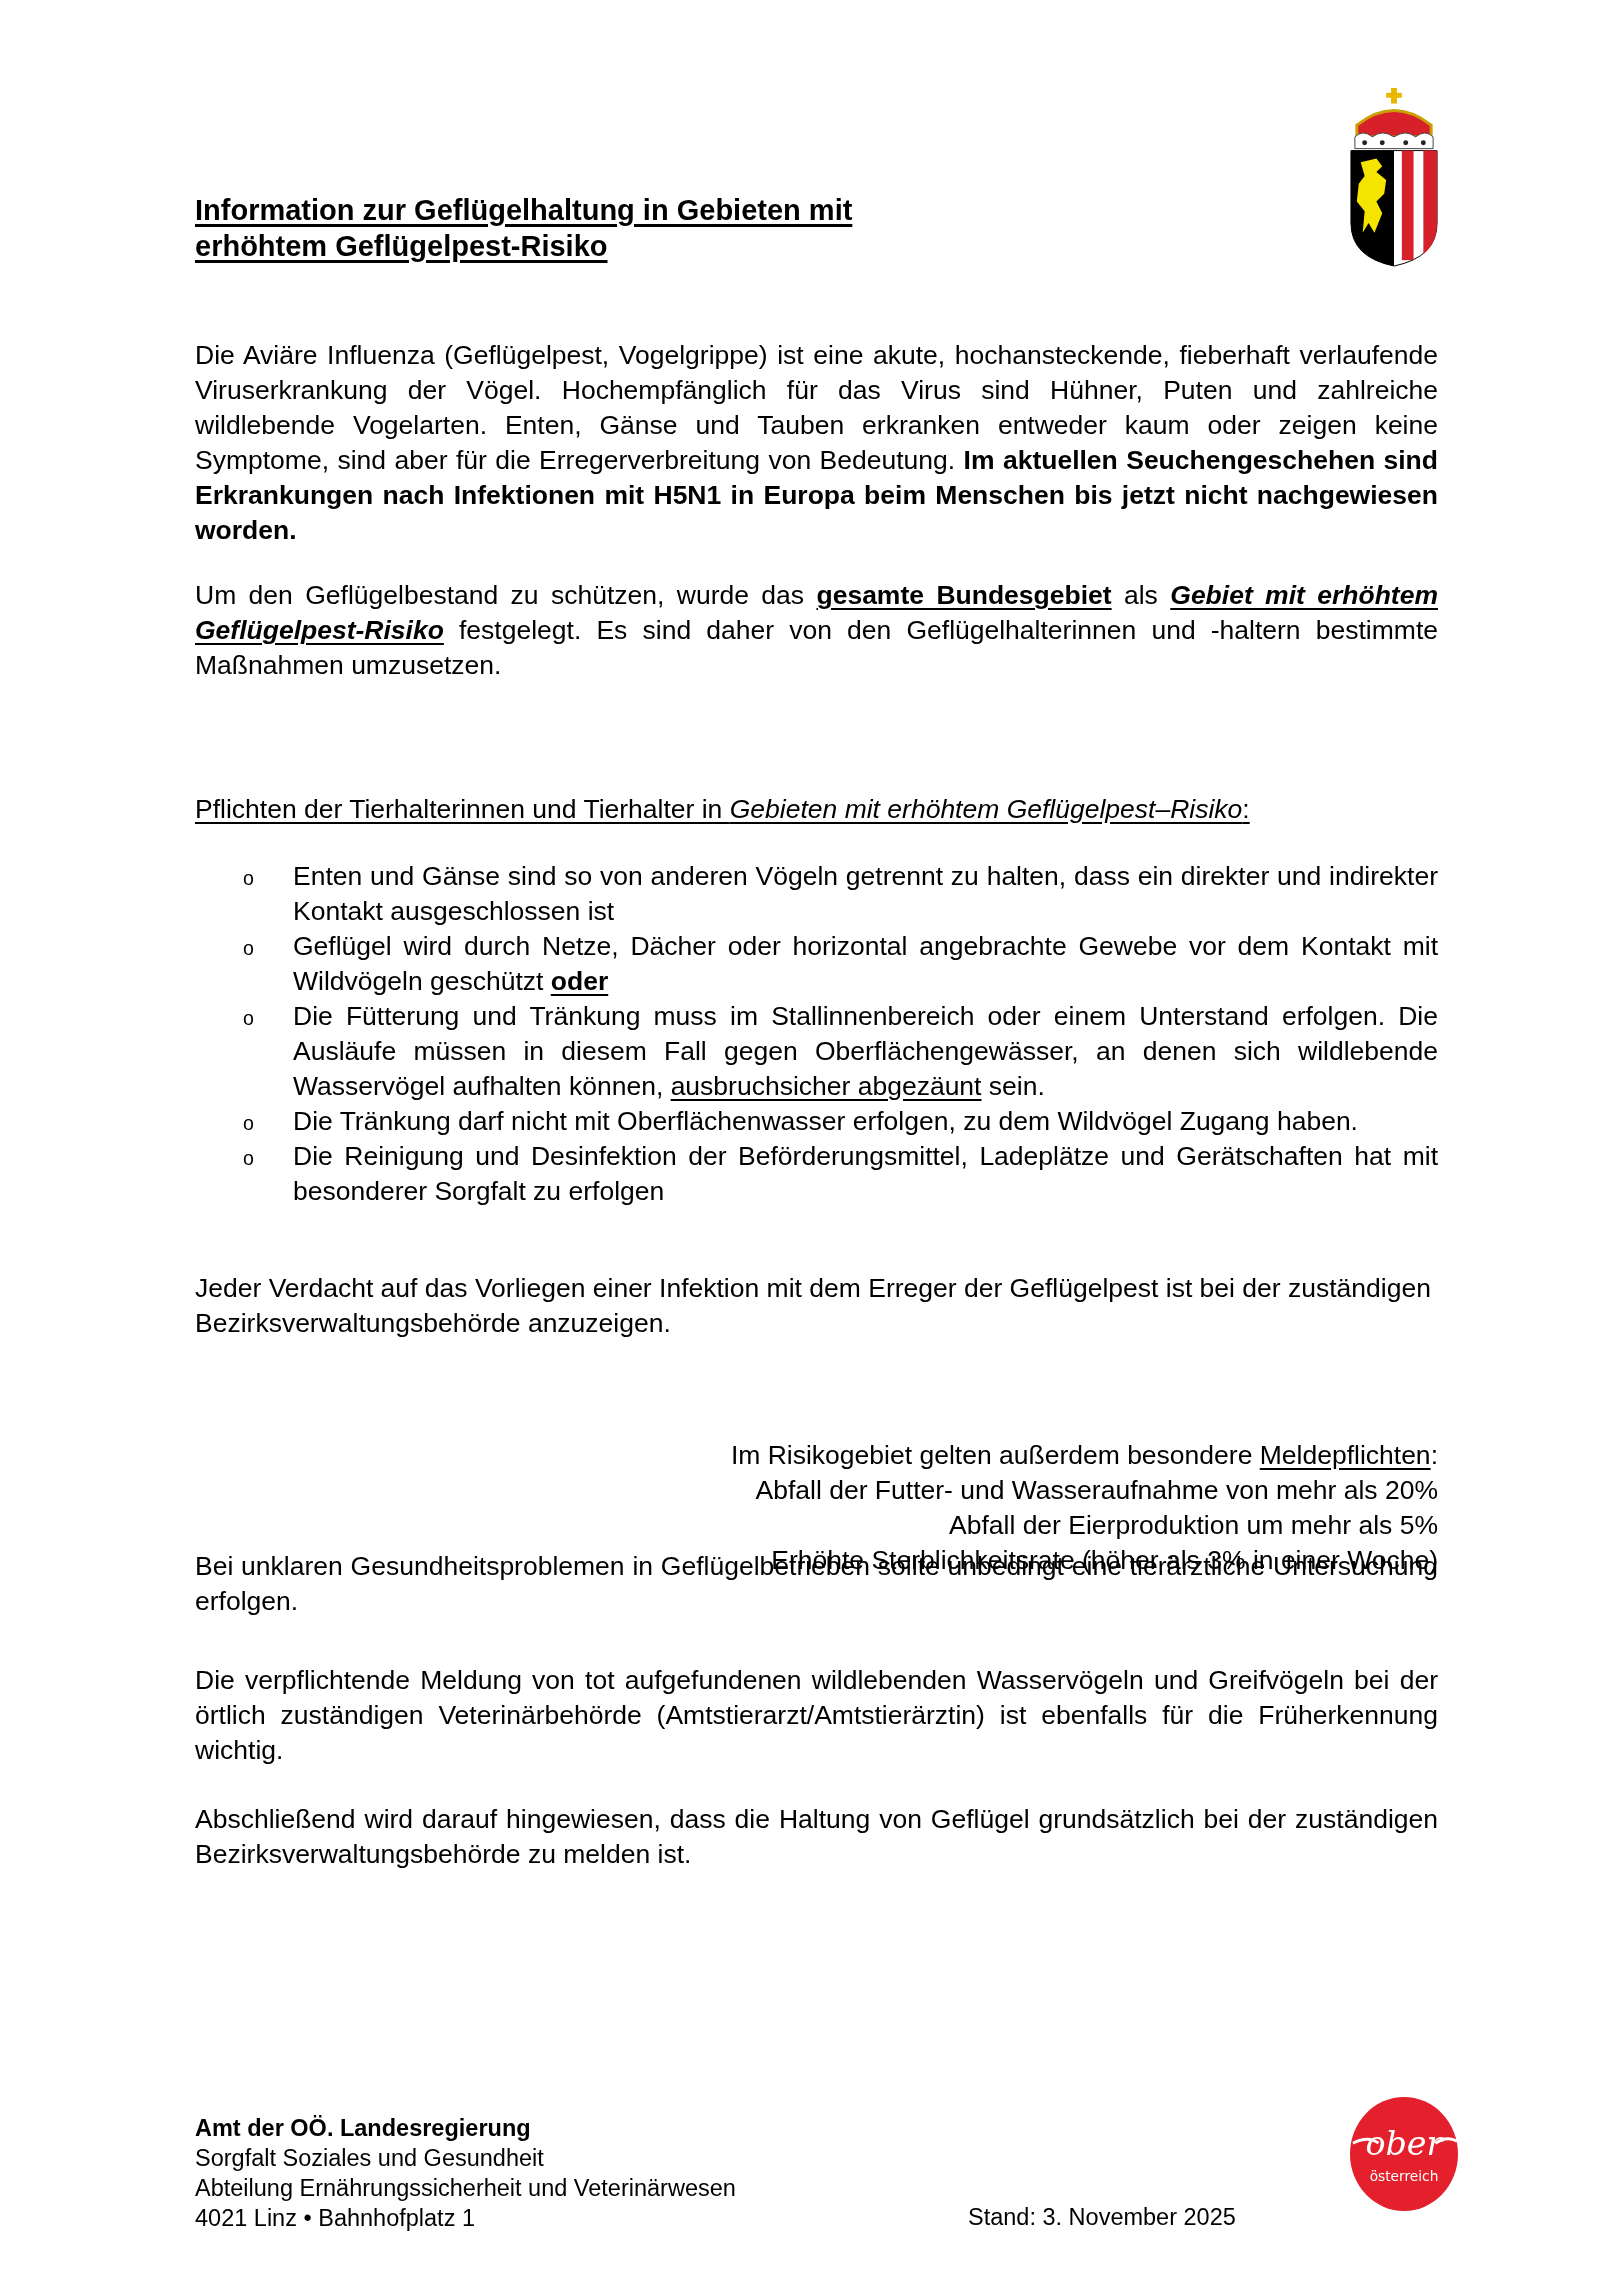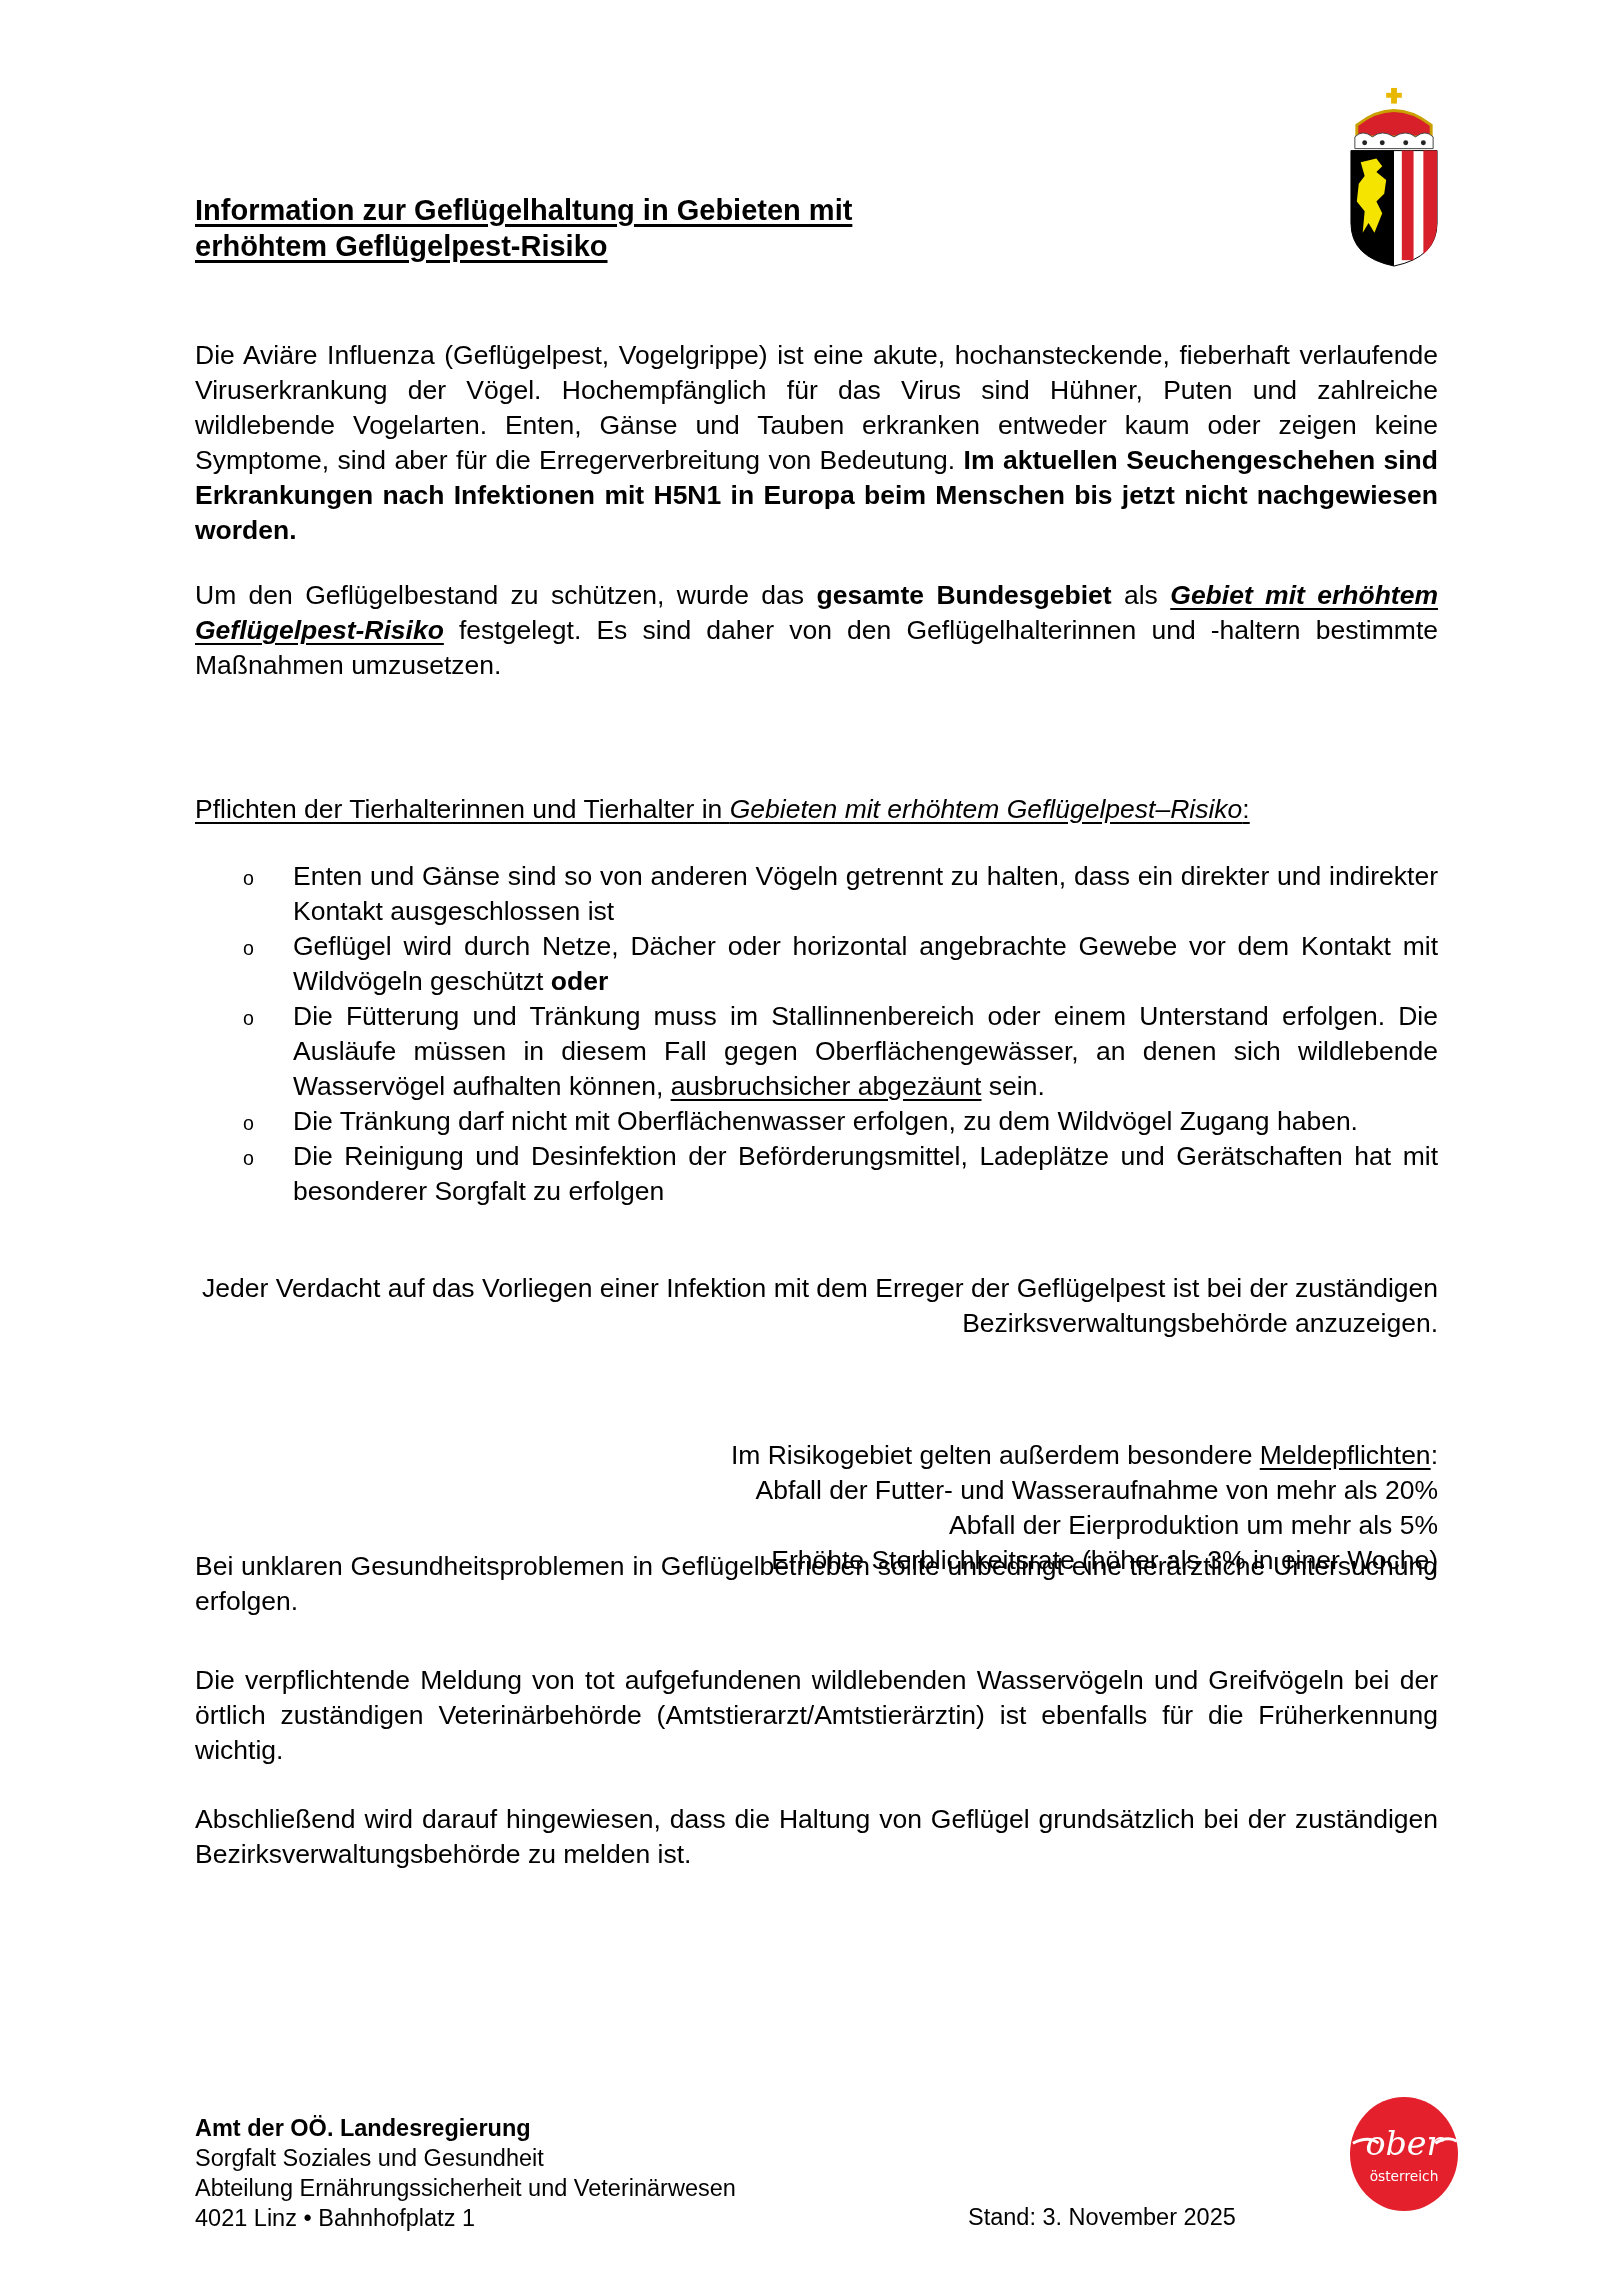--- a/index.html
+++ b/index.html
@@ -10,28 +10,28 @@
            font-size: 29px; font-weight: bold; line-height: 36px; }
   .title span { text-decoration: underline; text-decoration-thickness: 2.9px; text-underline-offset: 3.9px; }
   .crest { position: absolute; left: 1347px; top: 86px; width: 94px; height: 182px; }
   .body-text { position: absolute; left: 195px; width: 1243px;
                font-size: 26.5px; line-height: 35px; text-align: justify; }
   .p1 { top: 338px; }
   .p2 { top: 578px; }
   .u { text-decoration: underline; text-underline-offset: 3.9px; }
   .b { font-weight: bold; }
   .i { font-style: italic; }
-  .bu { font-weight: bold; text-decoration-thickness: 2px; text-underline-offset: 3.9px; }
+  .bu { font-weight: bold; text-decoration: underline; text-decoration-thickness: 2px; text-underline-offset: 3.9px; }
   .biu { font-weight: bold; font-style: italic; text-decoration: underline; text-decoration-thickness: 2px; text-underline-offset: 3.9px; }
   .duties-head { position: absolute; left: 195px; top: 792px; font-size: 26.5px; line-height: 34px; }
   .duties-head .u { text-underline-offset: 3.9px; }
   .list { position: absolute; left: 195px; top: 859px; width: 1243px; margin: 0; padding: 0; list-style: none; }
   .list li { position: relative; padding-left: 98px; font-size: 26.5px; line-height: 35px; text-align: justify; }
   .list li .bullet { position: absolute; left: 48px; top: 0; font-size: 19.6px; line-height: 39px; }
-  .p3 { top: 1271px; text-align: right; }
+  .p3 { top: 1271px; text-align: left; }
   .p4 { top: 1438px; text-align: right; }
   .p5 { top: 1549px; }
   .p6 { top: 1663px; }
   .p7 { top: 1802px; }
   .footer { position: absolute; left: 195px; top: 2113px; font-size: 23.5px; line-height: 30px; }
   .footer .org { font-weight: bold; }
   .stand { position: absolute; left: 968px; top: 2203px; font-size: 23.5px; line-height: 29px; }
   .logo { position: absolute; left: 1349px; top: 2096px; width: 110px; height: 116px; }
 </style>
 </head>

